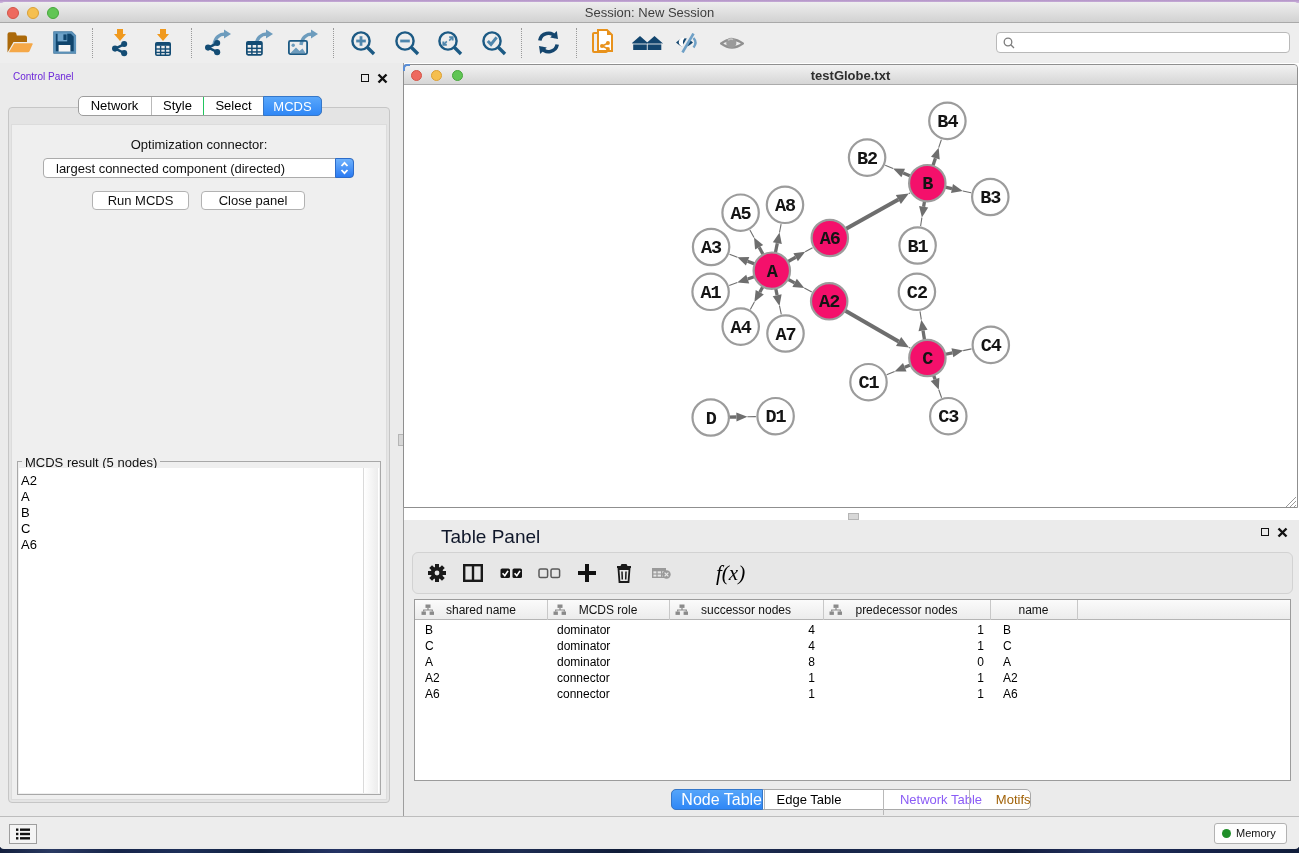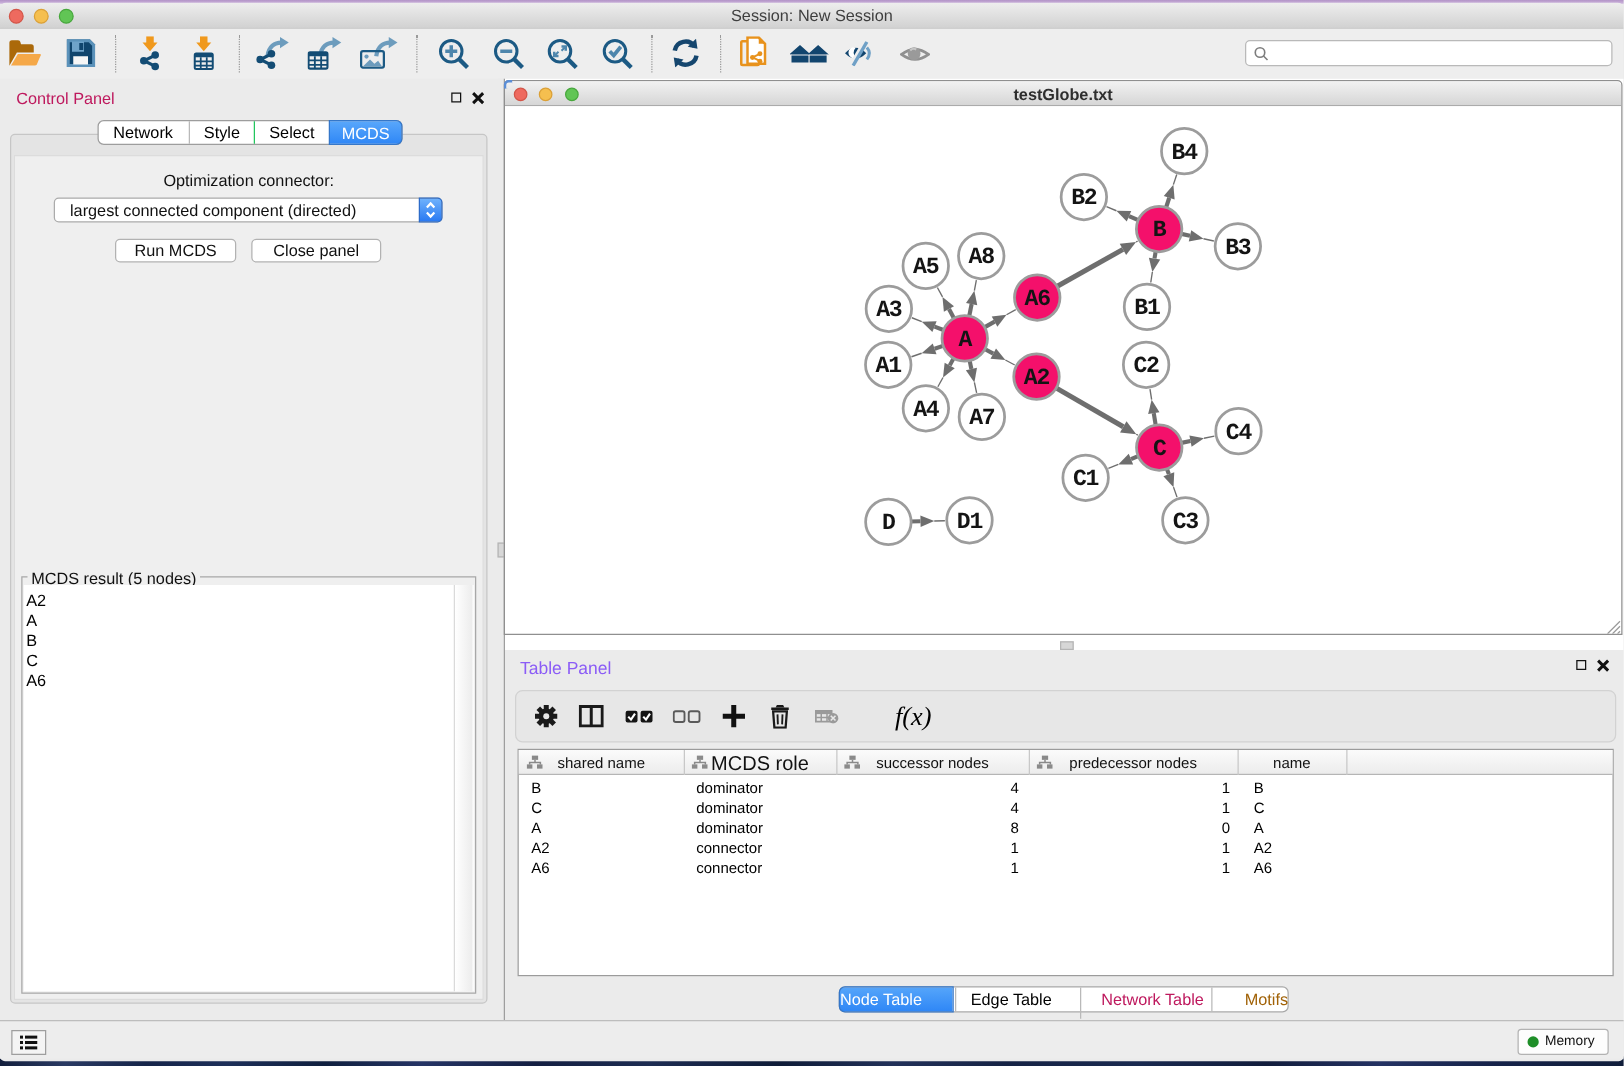--- a/index.html
+++ b/index.html
@@ -150,21 +150,21 @@
 <svg style="position:absolute;left:720px;top:37px" width="24" height="13" viewBox="0 0 24 13" xmlns="http://www.w3.org/2000/svg">
     <path d="M1.2 6.5 Q 12 -1.5 22.8 6.5 Q 12 14.5 1.2 6.5 z" fill="none" stroke="#909090" stroke-width="2.2"></path>
     <circle cx="11.3" cy="5.9" r="5.1" fill="#9a9a9a"></circle>
     <path d="M8.2 3.4 A 4 4 0 0 1 13 2.6" stroke="#c6c6c6" stroke-width="1.6" fill="none"></path>
   </svg>
 <div class="abs" style="left:996px;top:32px;width:294px;height:21px;background:#ffffff;border:1px solid #b9b9b9;border-radius:4px"></div>
 <svg style="position:absolute;left:1003px;top:37px" width="12" height="12" viewBox="0 0 12 12" xmlns="http://www.w3.org/2000/svg">
     <circle cx="5" cy="5" r="3.8" fill="none" stroke="#7d7d7d" stroke-width="1.3"></circle>
     <line x1="7.8" y1="7.8" x2="11" y2="11" stroke="#7d7d7d" stroke-width="1.3"></line>
   </svg>
-<div class="abs" style="left:13px;top:71px;font-size:13px;color:#be185d">Control Panel</div>
+<div class="abs" style="left:13px;top:71px;font-size:10px;color:#6d28d9">Control Panel</div>
 <div class="abs" style="left:361px;top:74px;width:8px;height:8px;border:1.6px solid #111"></div>
 <svg style="position:absolute;left:377px;top:73px" width="11" height="11" viewBox="0 0 11 11" xmlns="http://www.w3.org/2000/svg">
     <path d="M1.5 1.5 L9.5 9.5 M9.5 1.5 L1.5 9.5" stroke="#111" stroke-width="2.4"></path>
   </svg>
 <div class="abs" style="left:8px;top:107px;width:382px;height:696px;background:#e4e4e4;border:1px solid #c6c6c6;border-radius:4px"></div>
 <div class="abs" style="left:11px;top:124px;width:376px;height:676px;background:#efefef;border:1px solid #dcdcdc"></div>
 <div class="abs" style="left:78px;top:96px;width:244px;height:20px;background:#fff;border:1px solid #9d9d9d;border-radius:5px"></div>
 <div class="abs" style="left:78px;top:97px;width:73px;height:18px;color:#000;font-size:13px;text-align:center;line-height:18px">Network</div>
 <div class="abs" style="left:151px;top:97px;width:52px;height:18px;border-left:1px solid #b9b9b9;color:#000;font-size:13px;text-align:center;line-height:18px">Style</div>
 <div class="abs" style="left:203px;top:97px;width:60px;height:18px;border-left:1px solid #22c55e;color:#000;font-size:13px;text-align:center;line-height:18px">Select</div>
@@ -298,21 +298,21 @@
 <text x="464.5" y="303.2" text-anchor="middle" font-family="Liberation Mono, monospace" font-size="18.5px" font-weight="bold" letter-spacing="-1" fill="#141414">C1</text>
 <text x="544.3" y="337.2" text-anchor="middle" font-family="Liberation Mono, monospace" font-size="18.5px" font-weight="bold" letter-spacing="-1" fill="#141414">C3</text>
 <text x="306.7" y="338.5" text-anchor="middle" font-family="Liberation Mono, monospace" font-size="18.5px" font-weight="bold" letter-spacing="-1" fill="#141414">D</text>
 <text x="371.6" y="337.2" text-anchor="middle" font-family="Liberation Mono, monospace" font-size="18.5px" font-weight="bold" letter-spacing="-1" fill="#141414">D1</text>
 </svg>
 <svg style="position:absolute;left:1285px;top:496px" width="12" height="11" viewBox="0 0 12 11" xmlns="http://www.w3.org/2000/svg">
     <path d="M11 1 L1 11 M11 5 L5 11 M11 9 L9 11" stroke="#9a9a9a" stroke-width="1"></path>
   </svg>
 <div class="abs" style="left:848px;top:512.5px;width:11px;height:7px;background:#d7d7d7;border:1px solid #b5b5b5"></div>
 <div class="abs" style="left:404px;top:520px;width:895px;height:296px;background:#ebebeb"></div>
-<div class="abs" style="left:416px;top:526px;font-size:14px;color:#8b5cf6">Table Panel</div>
+<div class="abs" style="left:441px;top:526px;font-size:19px;color:#0f172a">Table Panel</div>
 <div class="abs" style="left:1261px;top:528px;width:8px;height:8px;border:1.6px solid #111"></div>
 <svg style="position:absolute;left:1277px;top:527px" width="11" height="11" viewBox="0 0 11 11" xmlns="http://www.w3.org/2000/svg">
     <path d="M1.5 1.5 L9.5 9.5 M9.5 1.5 L1.5 9.5" stroke="#111" stroke-width="2.4"></path>
   </svg>
 <div class="abs" style="left:412px;top:552px;width:881px;height:42px;background:#e7e7e7;border:1px solid #d2d2d2;border-radius:6px"></div>
 <svg style="position:absolute;left:428px;top:564px" width="18" height="18" viewBox="0 0 18 18" xmlns="http://www.w3.org/2000/svg">
     <g transform="translate(9,9)" fill="#1a1a1a">
       <rect x="-2" y="-9" width="4" height="5" transform="rotate(0)"></rect>
       <rect x="-2" y="-9" width="4" height="5" transform="rotate(45)"></rect>
       <rect x="-2" y="-9" width="4" height="5" transform="rotate(90)"></rect>
@@ -370,21 +370,21 @@
 <div class="abs" style="left:823px;top:600px;width:1px;height:20px;background:#c8c8c8"></div>
 <div class="abs" style="left:990px;top:600px;width:1px;height:20px;background:#c8c8c8"></div>
 <div class="abs" style="left:1077px;top:600px;width:1px;height:20px;background:#c8c8c8"></div>
 <div class="abs" style="left:415px;top:603px;width:132px;text-align:center;font-size:12px;color:#111">shared name</div>
 <svg style="position:absolute;left:421px;top:604px" width="14" height="12" viewBox="0 0 14 12" xmlns="http://www.w3.org/2000/svg">
     <rect x="4.5" y="0.5" width="5" height="3.4" fill="#8a8a8a"></rect>
     <rect x="0.5" y="7.5" width="4.4" height="3.4" fill="#8a8a8a"></rect>
     <rect x="8.6" y="7.5" width="4.4" height="3.4" fill="#8a8a8a"></rect>
     <path d="M7 4 v2 M2.7 7.5 v-1.5 h8.6 v1.5" stroke="#8a8a8a" stroke-width="1.2" fill="none"></path>
   </svg>
-<div class="abs" style="left:547px;top:603px;width:122px;text-align:center;font-size:16px;color:#111">MCDS role</div>
+<div class="abs" style="left:547px;top:603px;width:122px;text-align:center;font-size:12px;color:#111">MCDS role</div>
 <svg style="position:absolute;left:553px;top:604px" width="14" height="12" viewBox="0 0 14 12" xmlns="http://www.w3.org/2000/svg">
     <rect x="4.5" y="0.5" width="5" height="3.4" fill="#8a8a8a"></rect>
     <rect x="0.5" y="7.5" width="4.4" height="3.4" fill="#8a8a8a"></rect>
     <rect x="8.6" y="7.5" width="4.4" height="3.4" fill="#8a8a8a"></rect>
     <path d="M7 4 v2 M2.7 7.5 v-1.5 h8.6 v1.5" stroke="#8a8a8a" stroke-width="1.2" fill="none"></path>
   </svg>
 <div class="abs" style="left:669px;top:603px;width:154px;text-align:center;font-size:12px;color:#111">successor nodes</div>
 <svg style="position:absolute;left:675px;top:604px" width="14" height="12" viewBox="0 0 14 12" xmlns="http://www.w3.org/2000/svg">
     <rect x="4.5" y="0.5" width="5" height="3.4" fill="#8a8a8a"></rect>
     <rect x="0.5" y="7.5" width="4.4" height="3.4" fill="#8a8a8a"></rect>
@@ -418,23 +418,23 @@
 <div class="abs" style="left:557px;top:671px;font-size:12px;color:#000">connector</div>
 <div class="abs" style="left:669px;top:671px;width:146px;text-align:right;font-size:12px;color:#000">1</div>
 <div class="abs" style="left:823px;top:671px;width:161px;text-align:right;font-size:12px;color:#000">1</div>
 <div class="abs" style="left:1003px;top:671px;font-size:12px;color:#000">A2</div>
 <div class="abs" style="left:425px;top:687px;font-size:12px;color:#000">A6</div>
 <div class="abs" style="left:557px;top:687px;font-size:12px;color:#000">connector</div>
 <div class="abs" style="left:669px;top:687px;width:146px;text-align:right;font-size:12px;color:#000">1</div>
 <div class="abs" style="left:823px;top:687px;width:161px;text-align:right;font-size:12px;color:#000">1</div>
 <div class="abs" style="left:1003px;top:687px;font-size:12px;color:#000">A6</div>
 <div class="abs" style="left:671px;top:789px;width:360px;height:21px;background:#fff;border:1px solid #a9a9a9;border-radius:5px"></div>
-<div class="abs" style="left:671.0px;top:789px;width:92px;height:21px;background:linear-gradient(#55a5fa,#2f87f6);border:1px solid #3577c9;border-radius:5px 0 0 5px;color:#fff;font-size:13px;text-align:left;line-height:20px">Node Table</div>
+<div class="abs" style="left:671.0px;top:789px;width:92px;height:21px;background:linear-gradient(#55a5fa,#2f87f6);border:1px solid #3577c9;border-radius:5px 0 0 5px;color:#fff;font-size:16px;text-align:right;line-height:20px">Node Table</div>
 <div class="abs" style="left:763.5px;top:790px;width:90px;height:19px;border-left:1px solid #b9b9b9;color:#000;font-size:13px;text-align:center;line-height:19px">Edge Table</div>
-<div class="abs" style="left:864px;top:790px;width:115px;height:25px;border-left:1px solid #b9b9b9;color:#be185d;font-size:13px;text-align:center;line-height:19px">Network Table</div>
+<div class="abs" style="left:883px;top:790px;width:115px;height:25px;border-left:1px solid #b9b9b9;color:#8b5cf6;font-size:13px;text-align:center;line-height:19px">Network Table</div>
 <div class="abs" style="left:968.5px;top:790px;width:62px;height:19px;border-left:1px solid #b9b9b9;color:#a16207;font-size:13px;text-align:right;line-height:19px">Motifs</div>
 <div class="abs" style="left:0;top:816px;width:1299px;height:31px;background:#ededed;border-top:1px solid #bdbdbd"></div>
 <div class="abs" style="left:9px;top:824px;width:28px;height:20px;border:1px solid #9e9e9e;background:#f4f4f4"></div>
 <svg style="position:absolute;left:16px;top:828px" width="14" height="12" viewBox="0 0 14 12" xmlns="http://www.w3.org/2000/svg">
     <g fill="#111">
       <rect x="0" y="0.5" width="2.4" height="2.4"></rect>
       <rect x="4" y="0.5" width="10" height="2.4"></rect>
       <rect x="0" y="4.8" width="2.4" height="2.4"></rect>
       <rect x="4" y="4.8" width="10" height="2.4"></rect>
       <rect x="0" y="9.1" width="2.4" height="2.4"></rect>

